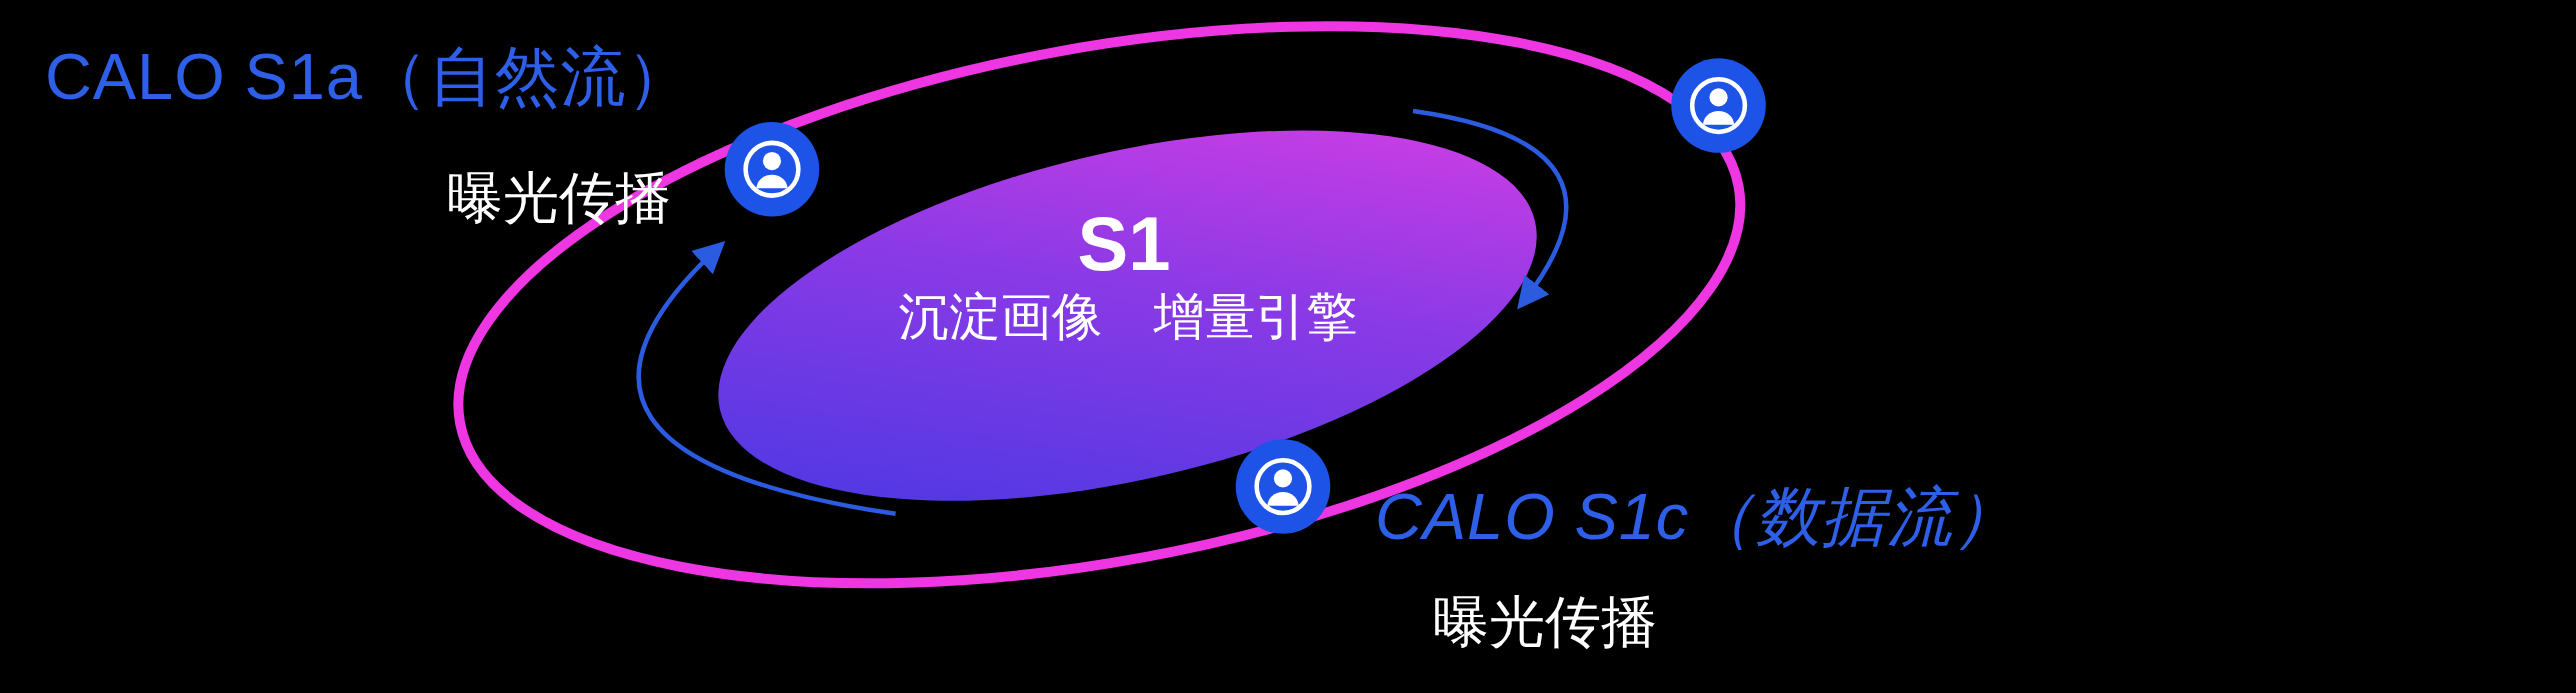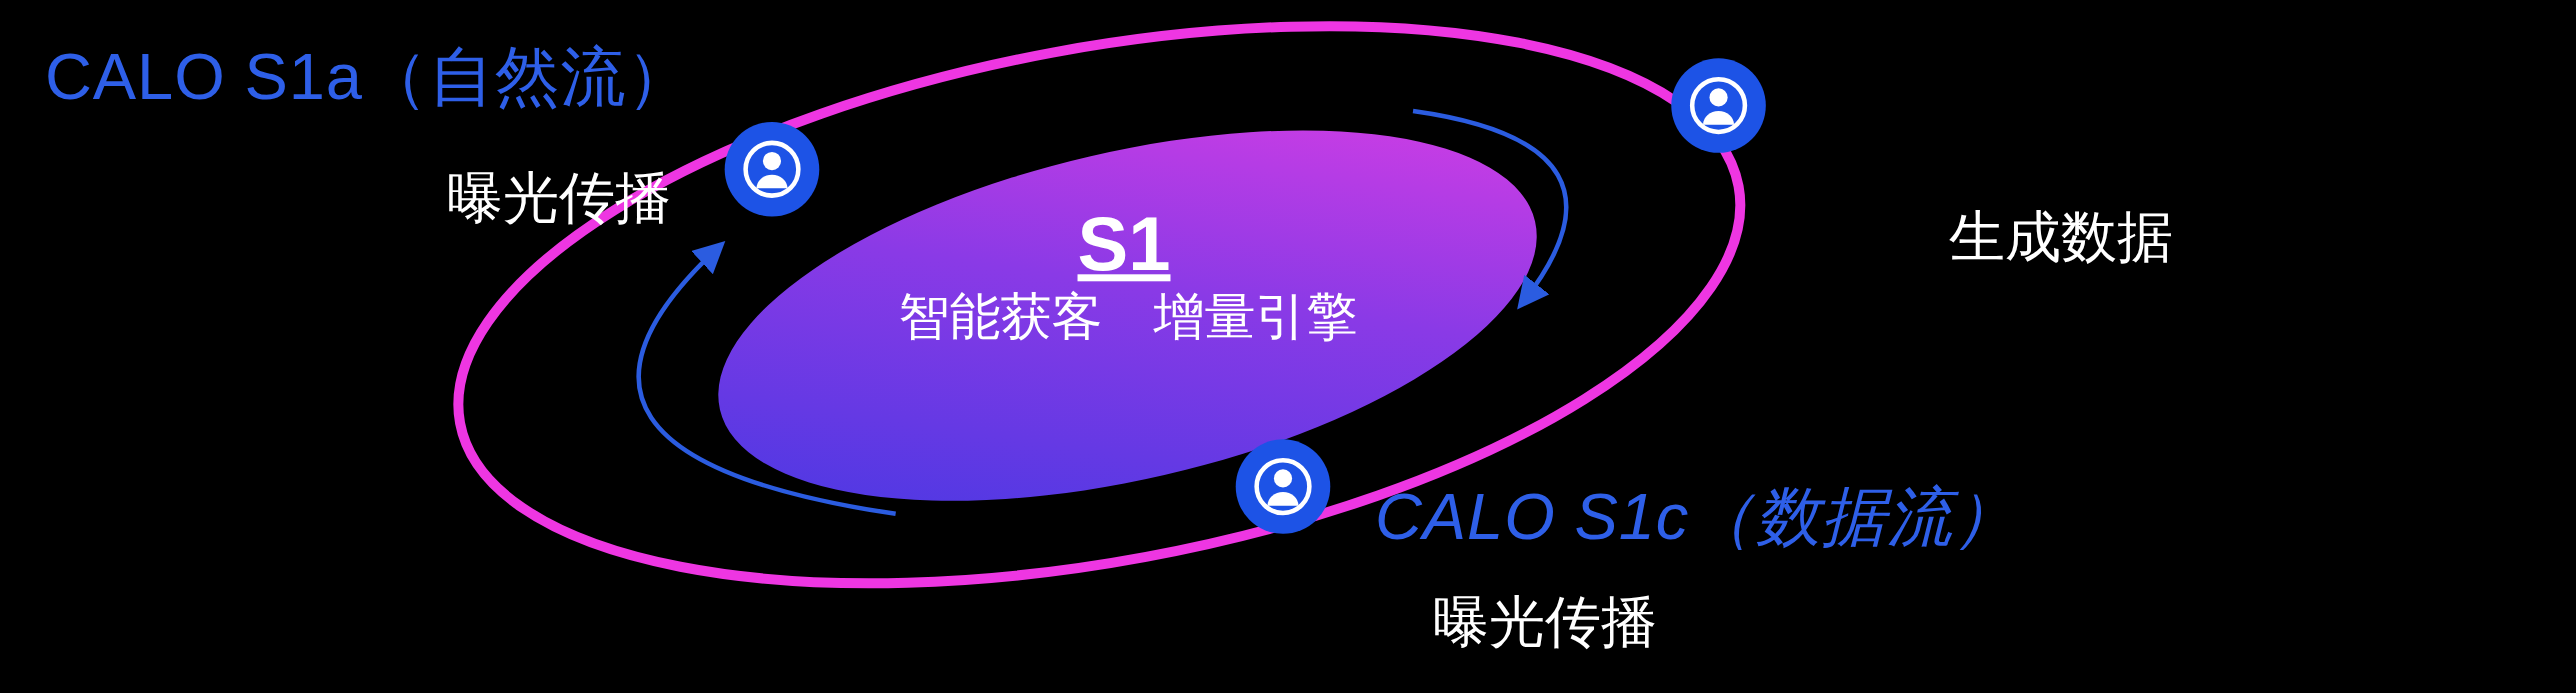--- a/index.html
+++ b/index.html
@@ -59,25 +59,24 @@
     <ellipse cx="1240" cy="347" rx="460" ry="180" transform="rotate(-13 1240 347)" fill="url(#egrad)"></ellipse>
 
     <path d="M 985 565 Q 545 500 790 272" fill="none" stroke="#2b5ce0" stroke-width="5" marker-end="url(#arrowhead)"></path>
     <path d="M 1554 122 Q 1812 158 1675 332" fill="none" stroke="#2b5ce0" stroke-width="5" marker-end="url(#arrowhead)"></path>
 
     <use href="#usernode" x="849" y="186"></use>
     <use href="#usernode" x="1890" y="116"></use>
     <use href="#usernode" x="1411" y="535"></use>
   </svg>
 
-  <div class="txt center-title" style="left:1124px;top:244px;text-decoration:underline;">S1</div>
-  <div class="txt center-sub" style="left:1128px;top:317px;">智能获客　增量引擎</div>
+  <div class="txt center-title" style="left:1124px;top:244px;">S1</div>
+  <div class="txt center-sub" style="left:1128px;top:317px;">沉淀画像　增量引擎</div>
 
   <div class="txt node-title" style="left:45px;top:40px;">CALO S1a（自然流）</div>
   <div class="txt node-sub" style="left:447px;top:150px;margin-top:16px;">曝光传播</div>
 
-  <div class="txt node-sub" style="left:1949px;top:205px;">生成数据</div>
 
   <div class="txt node-title" style="left:1375px;top:480px;font-style:italic;">CALO S1c（数据流）</div>
   <div class="txt node-sub" style="left:1433px;top:590px;">曝光传播</div>
 
 </div>
 
 
 </body></html>

